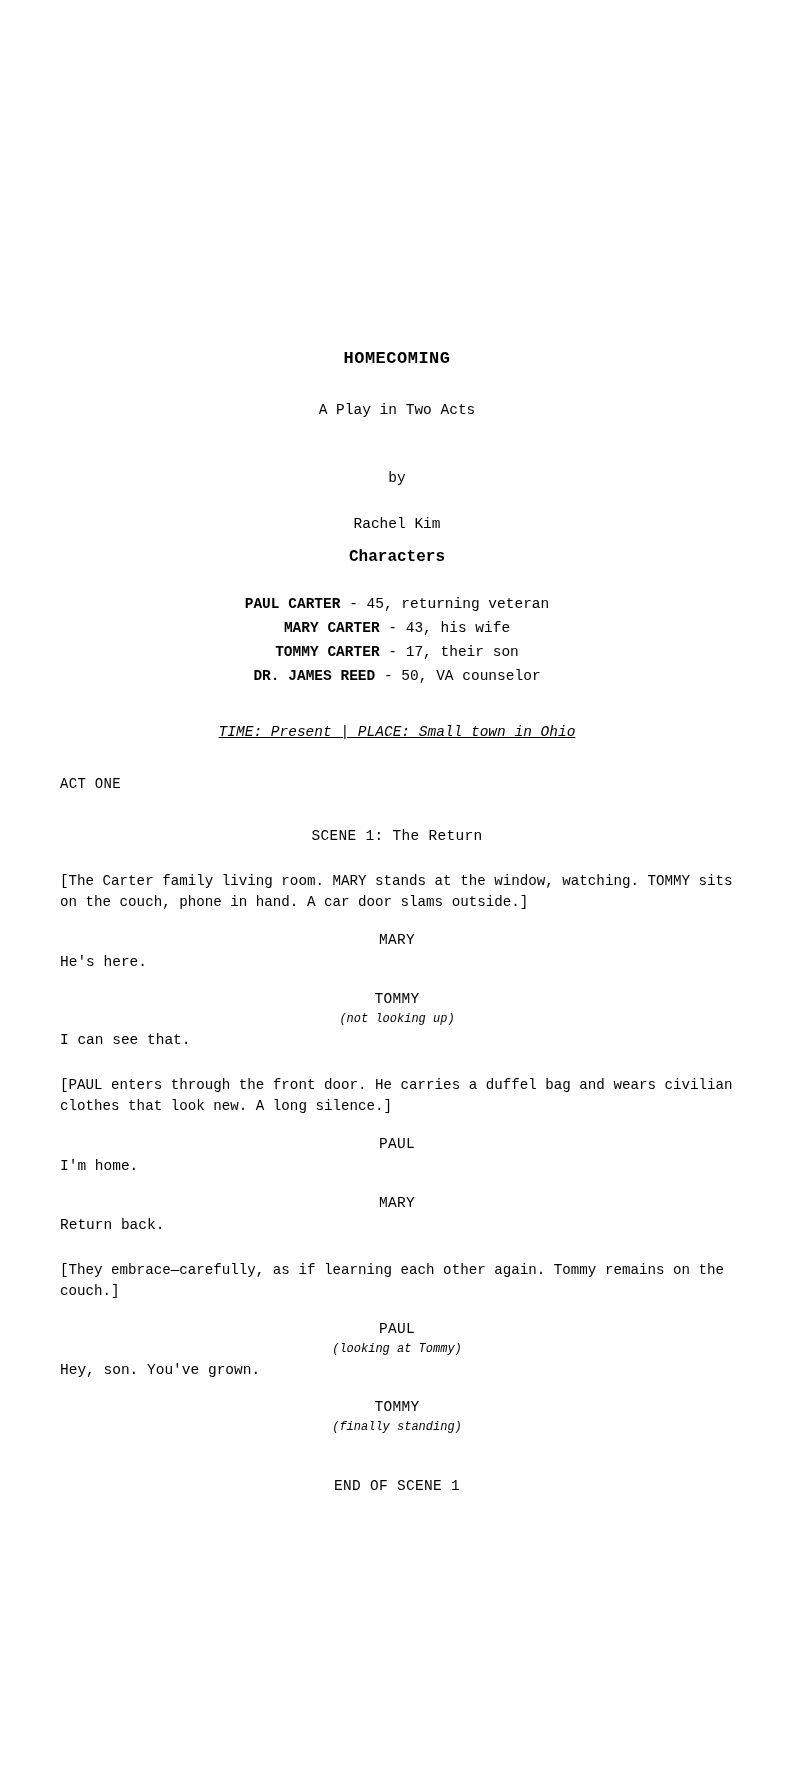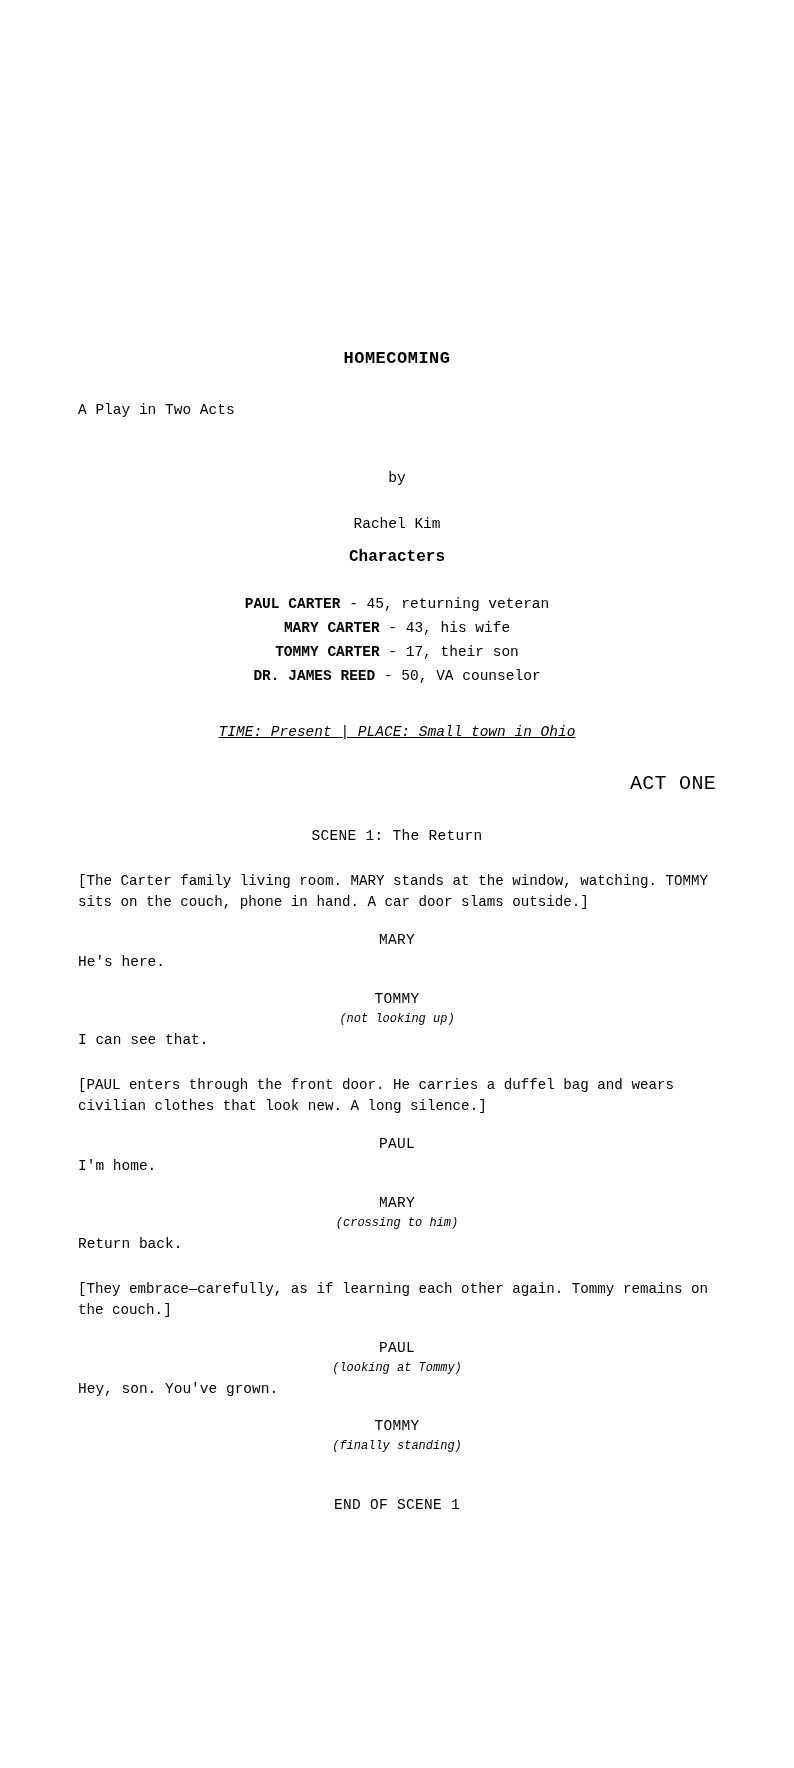--- a/index.html
+++ b/index.html
@@ -11,38 +11,38 @@
     width: 794px;
     height: 1768px;
     font-family: "Liberation Mono", "DejaVu Sans Mono", monospace;
     color: #000000;
     overflow: hidden;
   }
   .page {
     width: 794px;
     height: 1388px;
     box-sizing: border-box;
-    padding: 0 78px;
+    padding: 0 60px;
     position: relative;
   }
   .spacer-top {
     height: 348px;
   }
 
   .title {
     text-align: center;
     font-weight: bold;
     font-size: 17px;
     letter-spacing: 0.5px;
     margin: 0;
     padding: 0;
     line-height: 22px;
   }
   .subtitle {
-    text-align: left;
+    text-align: center;
     font-size: 14.5px;
     margin-top: 30px;
     line-height: 20px;
   }
   .byline {
     text-align: center;
     font-size: 14.5px;
     margin-top: 48px;
     line-height: 20px;
   }
@@ -80,22 +80,22 @@
   .time-place {
     text-align: center;
     font-style: italic;
     font-size: 14.5px;
     margin-top: 36px;
     line-height: 20px;
     text-decoration: underline;
   }
 
   .act-head {
-    text-align: right;
-    font-size: 20px;
+    text-align: left;
+    font-size: 14px;
     margin-top: 32px;
     line-height: 20px;
     letter-spacing: 0.3px;
   }
   .scene-head {
     text-align: center;
     font-size: 14.5px;
     margin-top: 32px;
     line-height: 20px;
     letter-spacing: 0.3px;
@@ -192,21 +192,20 @@
 
   <div class="stage-dir">[PAUL enters through the front door. He carries a duffel bag and wears civilian clothes that look new. A long silence.]</div>
 
   <div class="speech">
     <div class="cue">PAUL</div>
     <div class="dialogue">I'm home.</div>
   </div>
 
   <div class="speech">
     <div class="cue">MARY</div>
-    <div class="paren">(crossing to him)</div>
     <div class="dialogue">Return back.</div>
   </div>
 
   <div class="stage-dir">[They embrace—carefully, as if learning each other again. Tommy remains on the couch.]</div>
 
   <div class="speech">
     <div class="cue">PAUL</div>
     <div class="paren">(looking at Tommy)</div>
     <div class="dialogue">Hey, son. You've grown.</div>
   </div>

